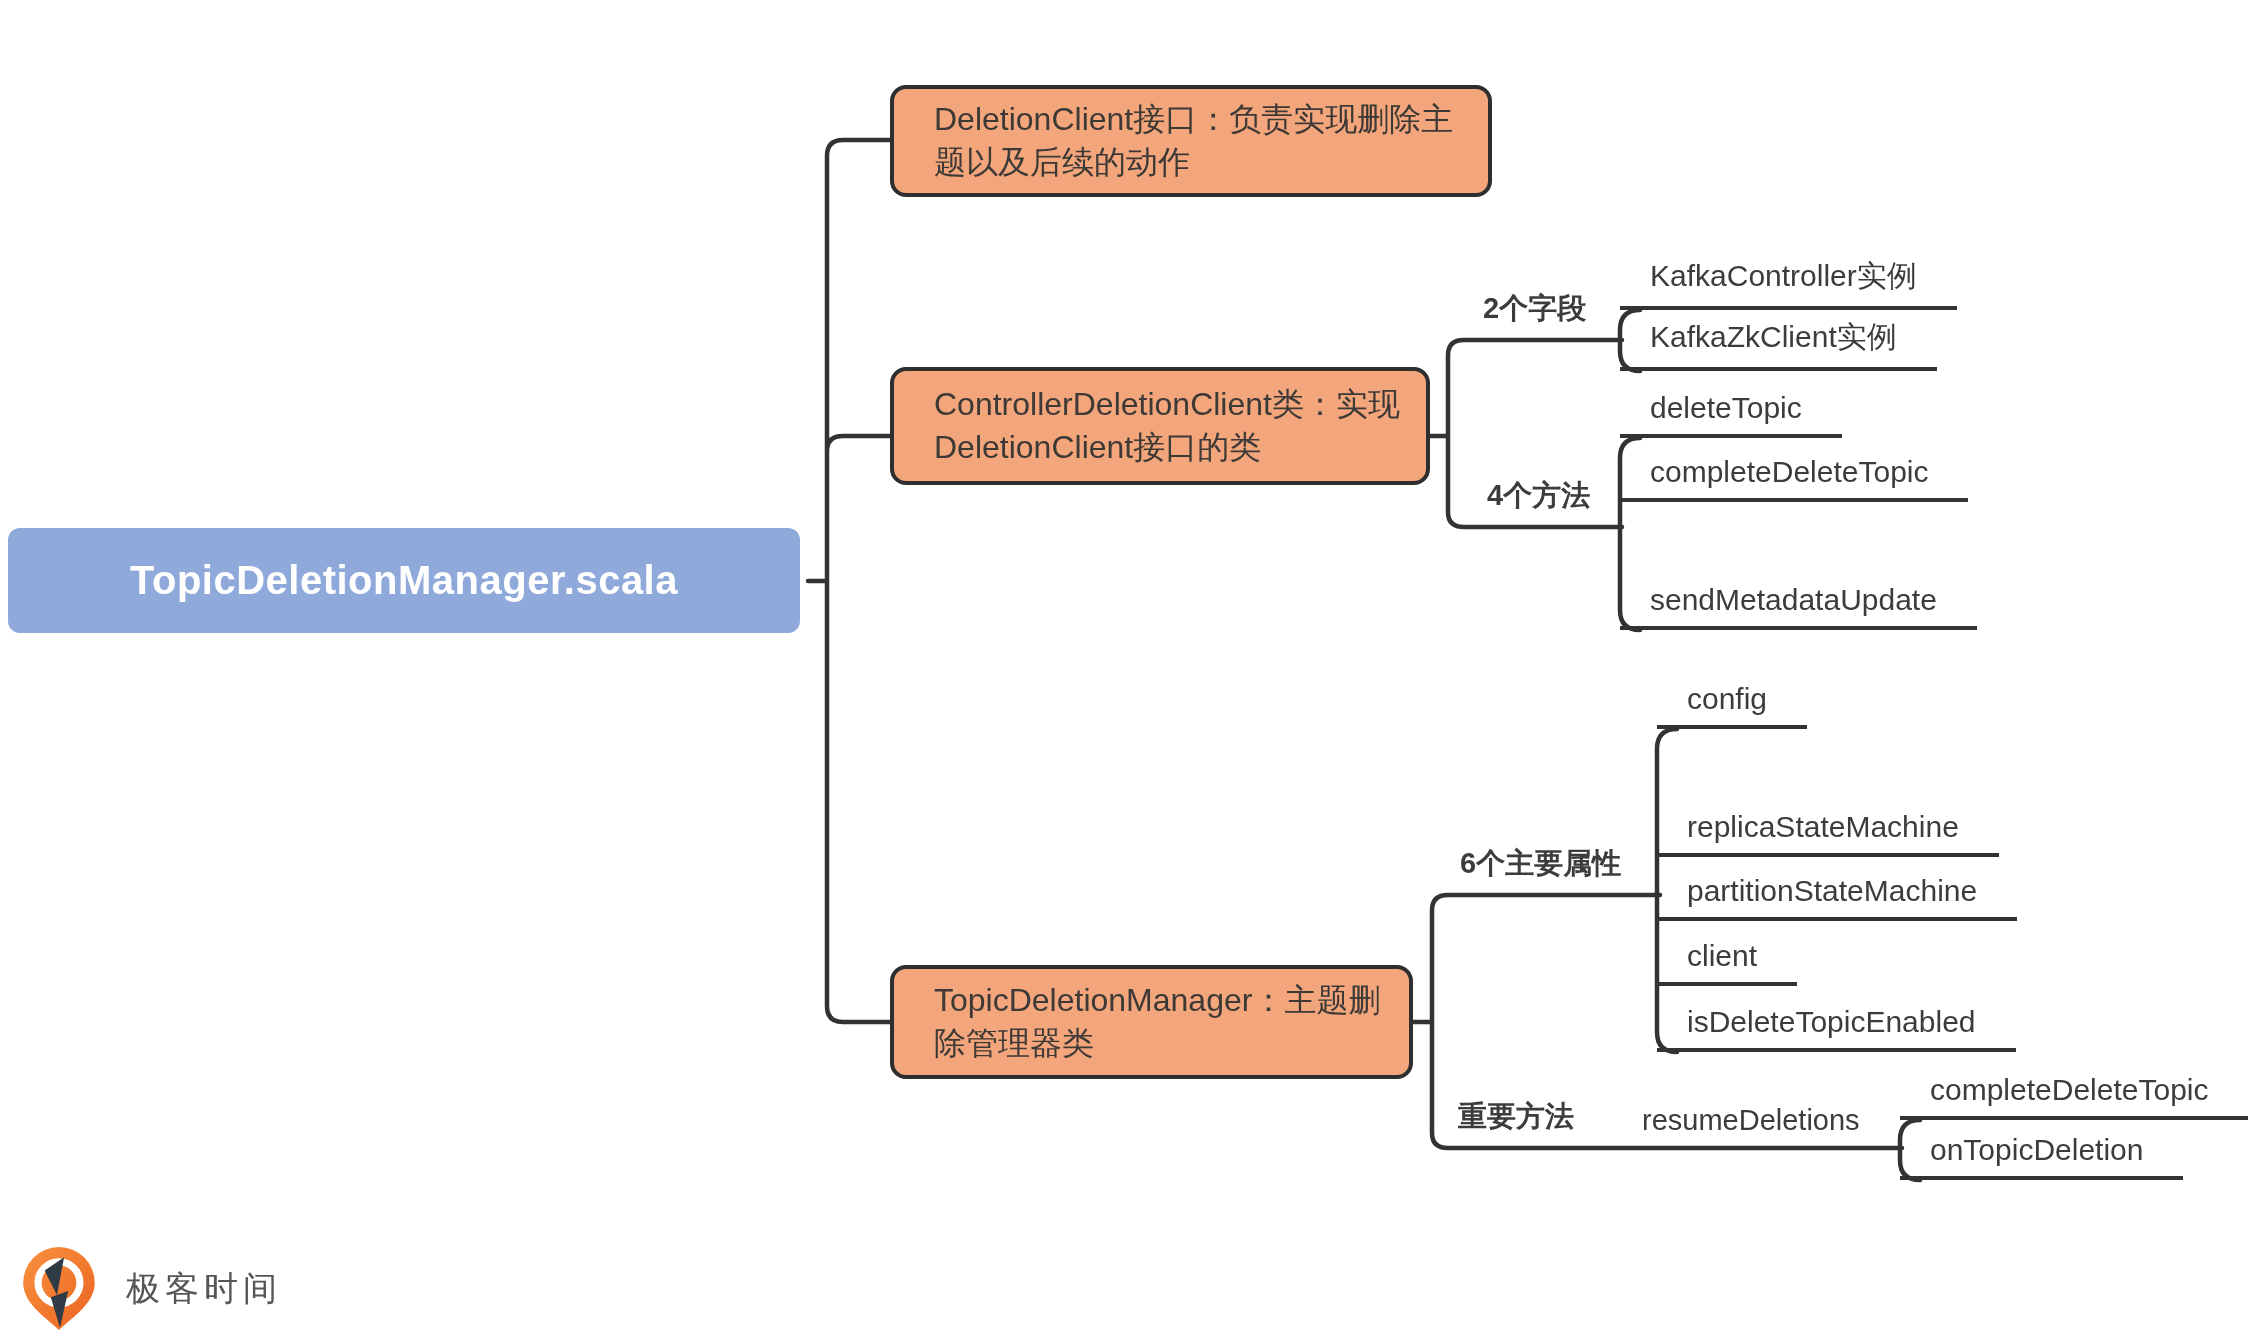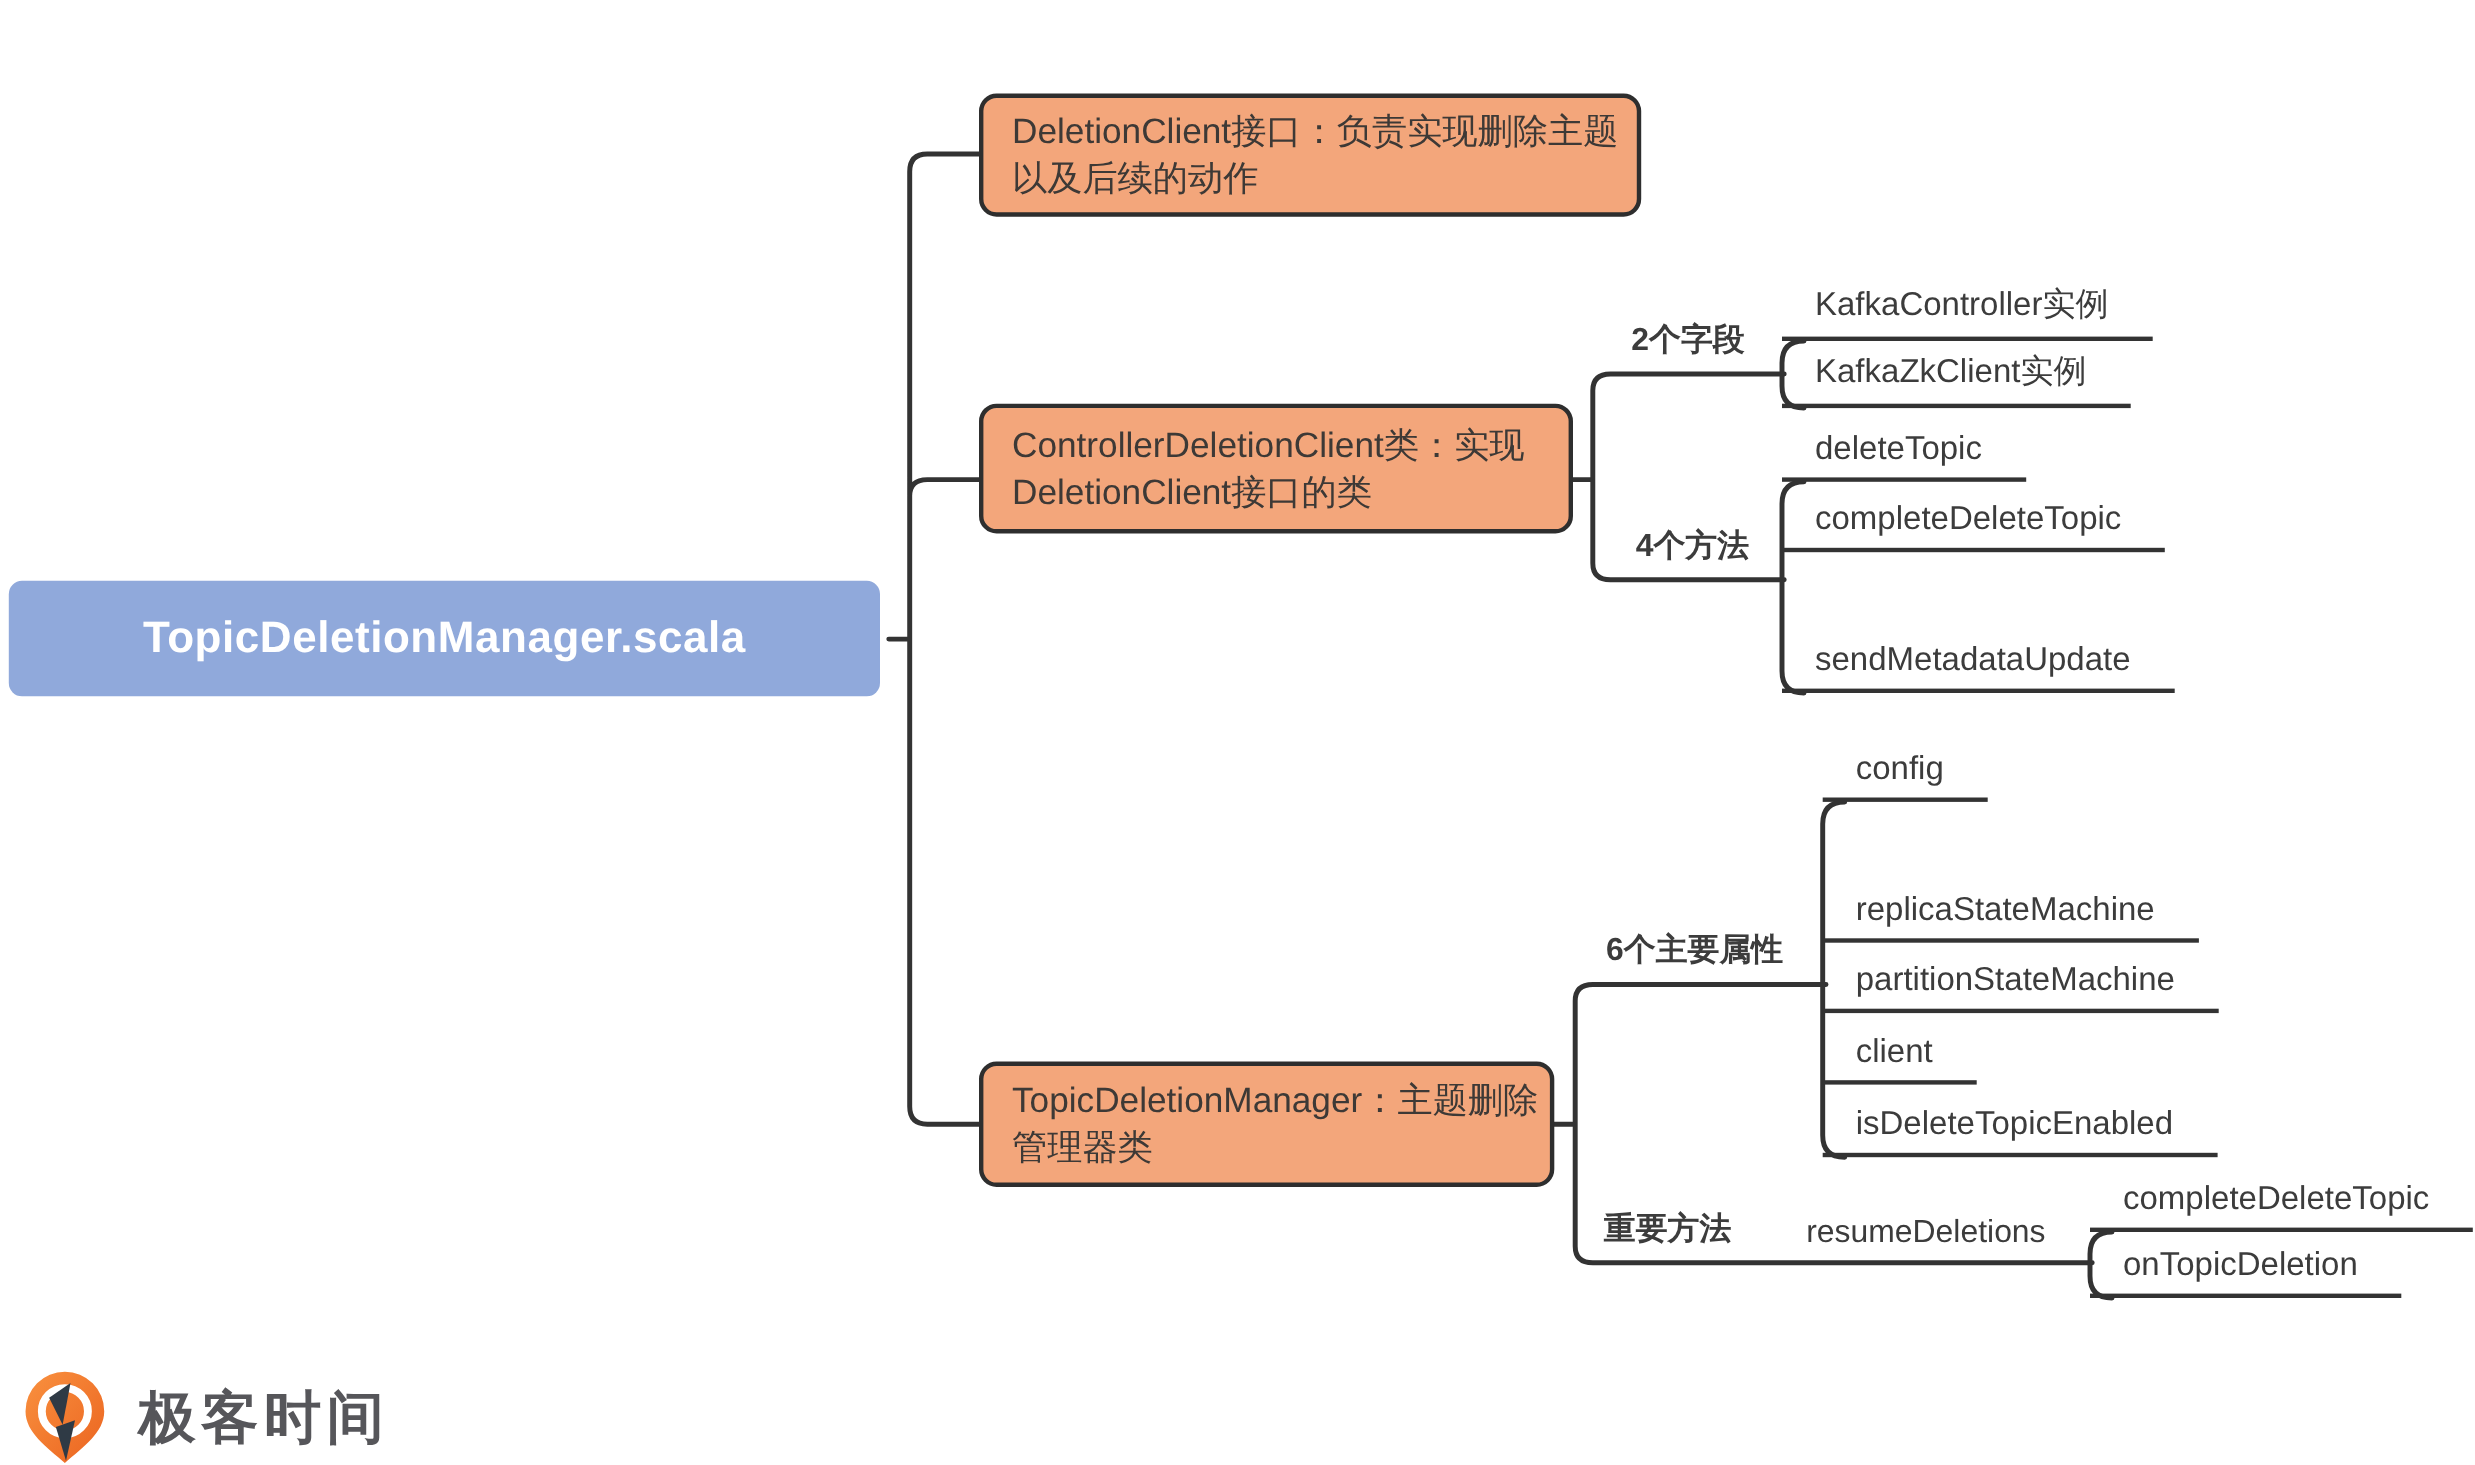--- a/index.html
+++ b/index.html
@@ -14,36 +14,36 @@
     position:absolute;left:8px;top:528px;width:792px;height:105px;box-sizing:border-box;
     background:var(--root-fill,#90A9DB);border-radius:12px;color:var(--root-text,#ffffff);
     font-size:40px;font-weight:bold;display:flex;align-items:center;justify-content:center;
     letter-spacing:0.5px;
   }
   .branch-box{
     position:absolute;box-sizing:border-box;
     background:var(--branch-fill,#F3A67B);border:4px solid var(--branch-border,#2E2E2E);
     border-radius:16px;color:var(--branch-text,#3D3936);
     font-size:32px;line-height:43px;font-weight:500;
-    display:flex;align-items:center;padding:0 10px 0 26px;
+    display:flex;align-items:center;padding:0 10px 0 40px;
   }
   .leaf{
     position:absolute;height:56px;box-sizing:border-box;white-space:nowrap;
     display:flex;align-items:flex-end;padding:0 40px 9px 30px;
     border-bottom:4px solid var(--line,#333333);
     font-size:30px;color:var(--leaf-text,#3C3C3C);
   }
   .tag{
     position:absolute;height:56px;box-sizing:border-box;white-space:nowrap;
     display:flex;align-items:flex-end;padding:0 0 11px 0;
     font-size:29px;color:var(--leaf-text,#3C3C3C);
   }
   .tag.cjk{font-weight:600;}
   .logo{position:absolute;left:14px;top:1246px;display:flex;align-items:center;gap:20px;}
-  .logo-text{font-size:52px;color:var(--logo-text,#56565A);font-weight:700;letter-spacing:5px;}
+  .logo-text{font-size:34px;color:var(--logo-text,#56565A);font-weight:400;letter-spacing:5px;}
 </style>
 </head>
 <body>
 
 <div class="stage">
 
   <svg class="connectors" viewBox="0 0 2250 1332">
 
     <path d="M808 581 H827 M827 581 V156 Q827 140 843 140 H890 M827 581 V451 Q827 436 843 436 H890 M827 581 V1006 Q827 1022 843 1022 H890"></path>
 

